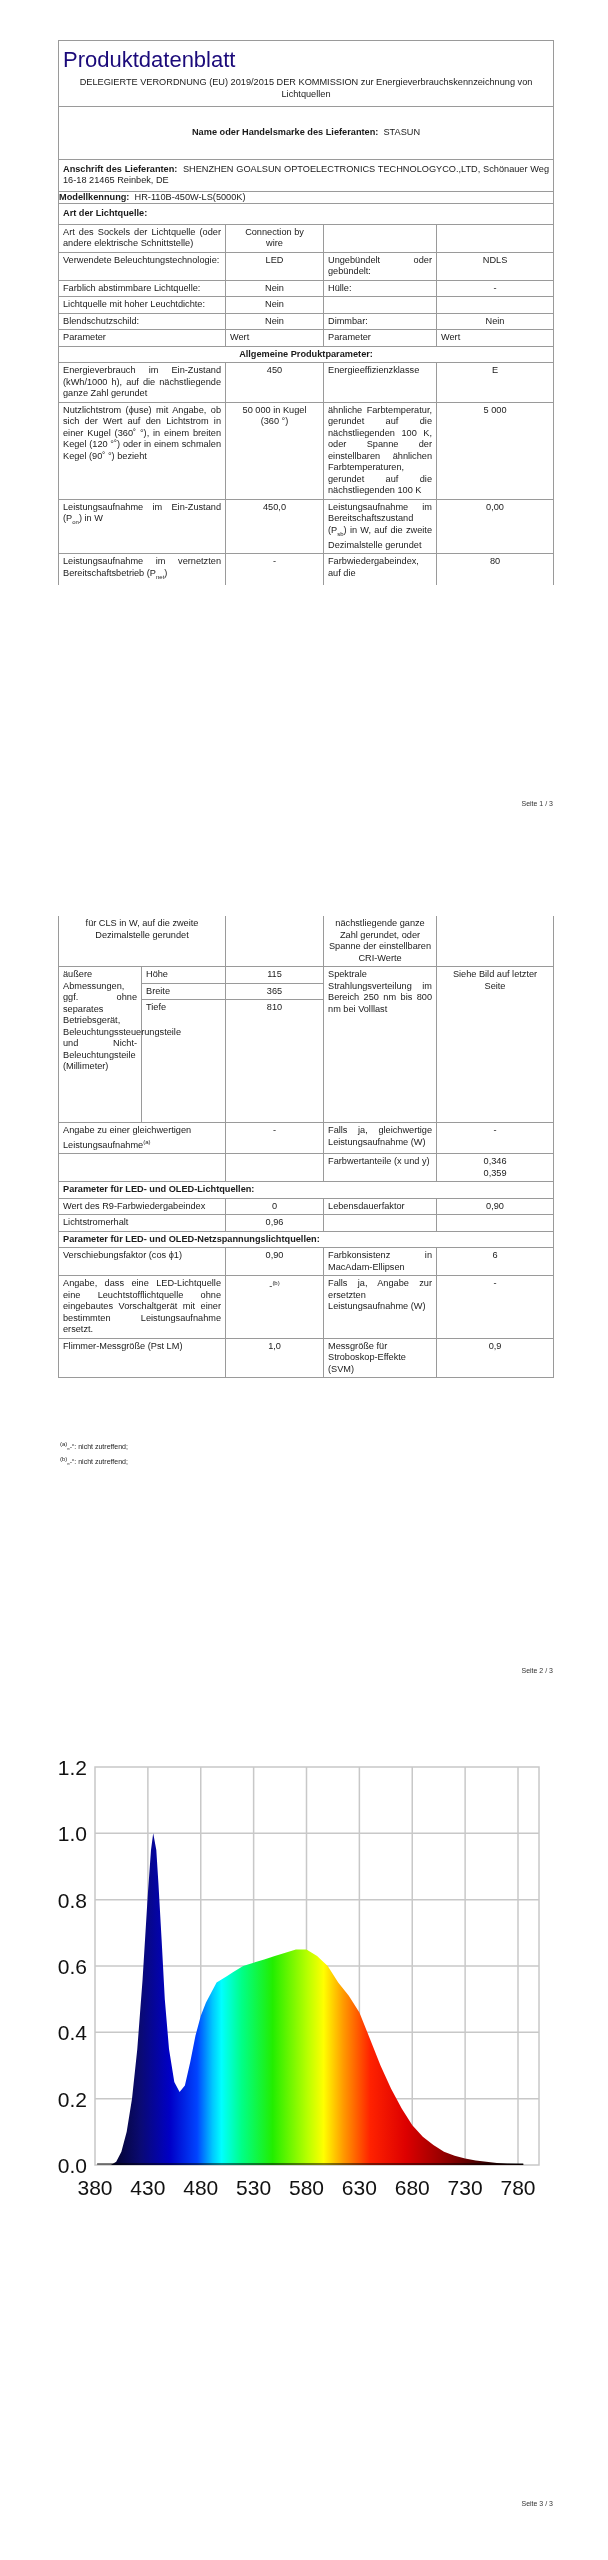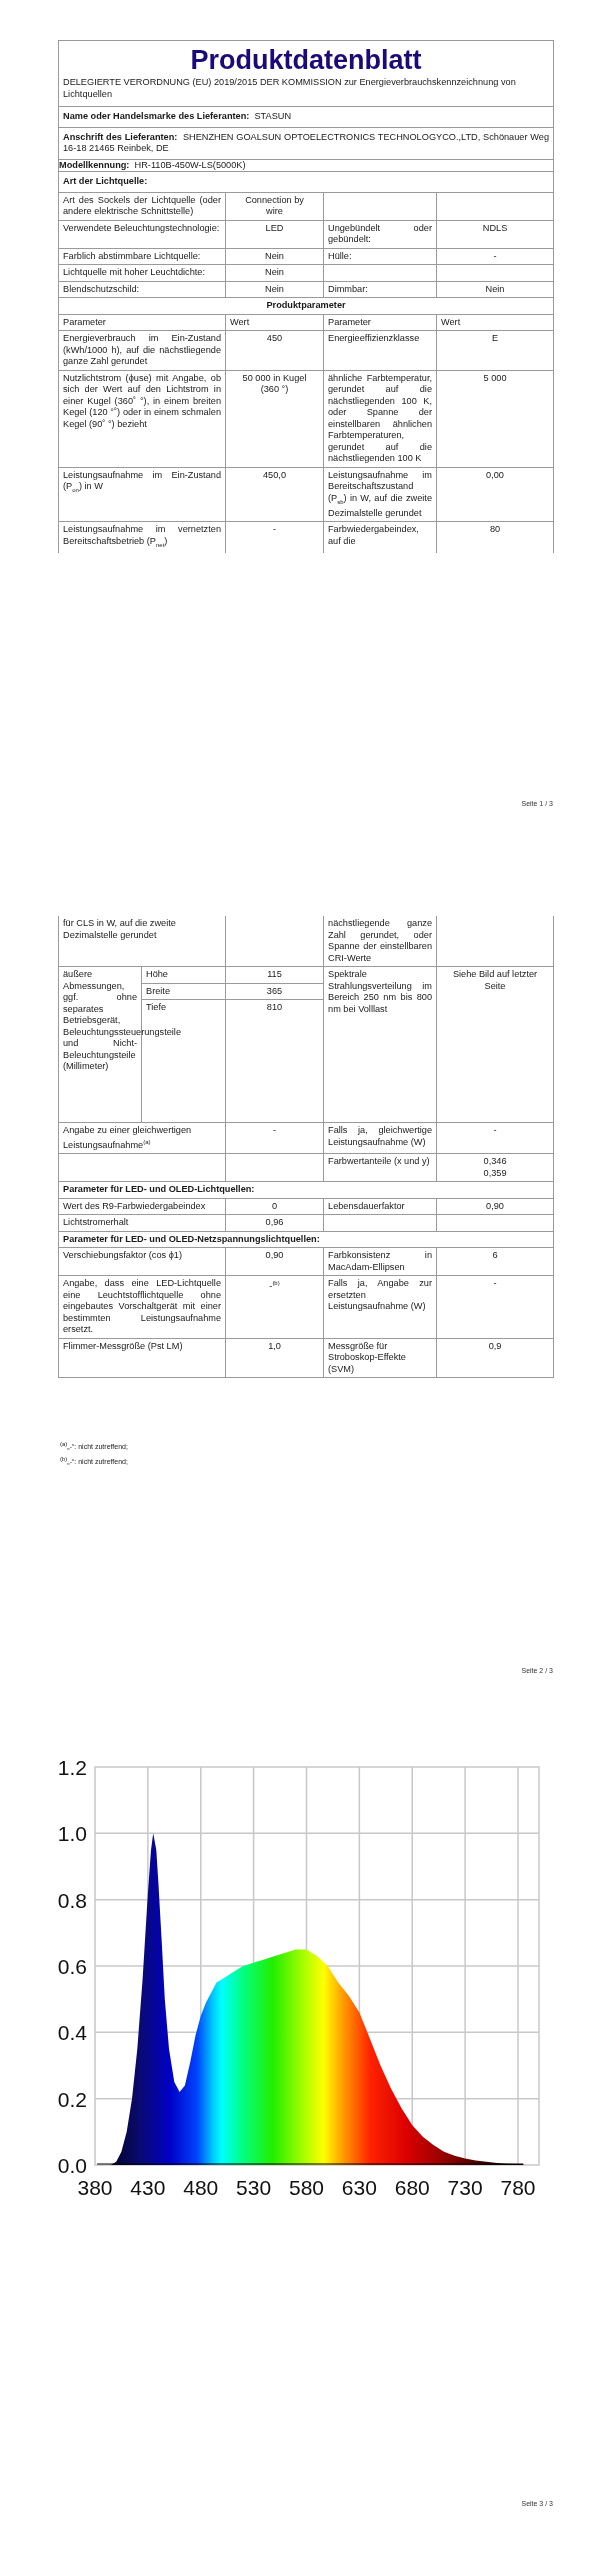--- a/index.html
+++ b/index.html
@@ -5,22 +5,22 @@
   html, body { margin:0; padding:0; background:#ffffff; }
   body { width:608px; height:2560px; position:relative; overflow:hidden;
          font-family:"Liberation Sans", sans-serif; color:#1a1a1a; }
   .page-footer { position:absolute; right:55px; font-size:7px; color:#333; }
   table.sheet { position:absolute; left:58px; width:495px; border-collapse:collapse; table-layout:fixed;
                 font-size:9.2px; line-height:11.5px; }
   table.sheet td { border:1px solid #9a9a9a; padding:2px 4px 2px 4px; vertical-align:top; }
   .j { text-align:justify; }
   .c { text-align:center; }
   .b { font-weight:bold; }
-  .title { color:#1b0a7a; font-size:27px; font-weight:bold; line-height:26px; padding-top:4px !important;text-align:center; }
-  .notop { border-top:none !important; }
+  .title { color:#1b0a7a; font-size:22px; font-weight:normal; line-height:26px; padding-top:4px !important; }
+  .notop { border-top:none !important;text-align:center; }
   .nobottom { border-bottom:none !important; }
   sub, sup { font-size:6px; }
   .footnotes { position:absolute; left:60px; font-size:7px; line-height:13px; color:#222; }
   #chart { position:absolute; left:0; top:1740px; }
   .tick { font-family:"Liberation Sans", sans-serif; font-size:21px; fill:#111; }
 </style>
 </head>
 <body>
 
 <table class="sheet" style="top:40px;">
@@ -33,21 +33,21 @@
   <tbody>
       <tr>
     <td colspan="4" style="border-bottom:none; padding-bottom:0;">
       <div class="title">Produktdatenblatt</div>
     </td>
   </tr>
   <tr>
     <td colspan="4" class="notop" style="padding-top:4px; padding-bottom:6px;">DELEGIERTE VERORDNUNG (EU) 2019/2015 DER KOMMISSION zur Energieverbrauchskennzeichnung von Lichtquellen</td>
   </tr>
   <tr>
-    <td colspan="4" style="padding:4px;">
+    <td colspan="4" style="padding:20px;text-align:center;">
       <span class="b">Name oder Handelsmarke des Lieferanten:</span>&nbsp;
       <span>STASUN</span>
     </td>
   </tr>
   <tr>
     <td colspan="4" class="j" style="padding:4px;">
       <span class="b">Anschrift des Lieferanten:</span>&nbsp;
       <span>SHENZHEN GOALSUN OPTOELECTRONICS TECHNOLOGYCO.,LTD, Schönauer Weg 16-18 21465 Reinbek, DE</span>
     </td>
   </tr>
@@ -86,27 +86,27 @@
     <td class="c"></td>
   </tr>
   <tr>
     <td class="j">Blendschutzschild:</td>
     <td class="c">Nein</td>
     <td class="j">Dimmbar:</td>
     <td class="c">Nein</td>
   </tr>
 
   <tr>
-    <td colspan="4" class="c b">Produktparameter</td>
-  </tr>
-  <tr>
     <td>Parameter</td>
     <td>Wert</td>
     <td>Parameter</td>
     <td>Wert</td>
+  </tr>
+  <tr>
+    <td colspan="4" class="c b">Allgemeine Produktparameter:</td>
   </tr>
   <tr>
     <td class="j">Energieverbrauch im Ein-Zustand (kWh/1000 h), auf die nächstliegende ganze Zahl gerundet</td>
     <td class="c">450</td>
     <td class="j">Energieeffizienzklasse</td>
     <td class="c">E</td>
   </tr>
   <tr>
     <td class="j">Nutzlichtstrom (ϕuse) mit Angabe, ob sich der Wert auf den Lichtstrom in einer Kugel (360˚ °), in einem breiten Kegel (120 °˚) oder in einem schmalen Kegel (90˚ °) bezieht</td>
     <td class="c" style="padding:2px 14px;">50 000 in Kugel (360 °)</td>

